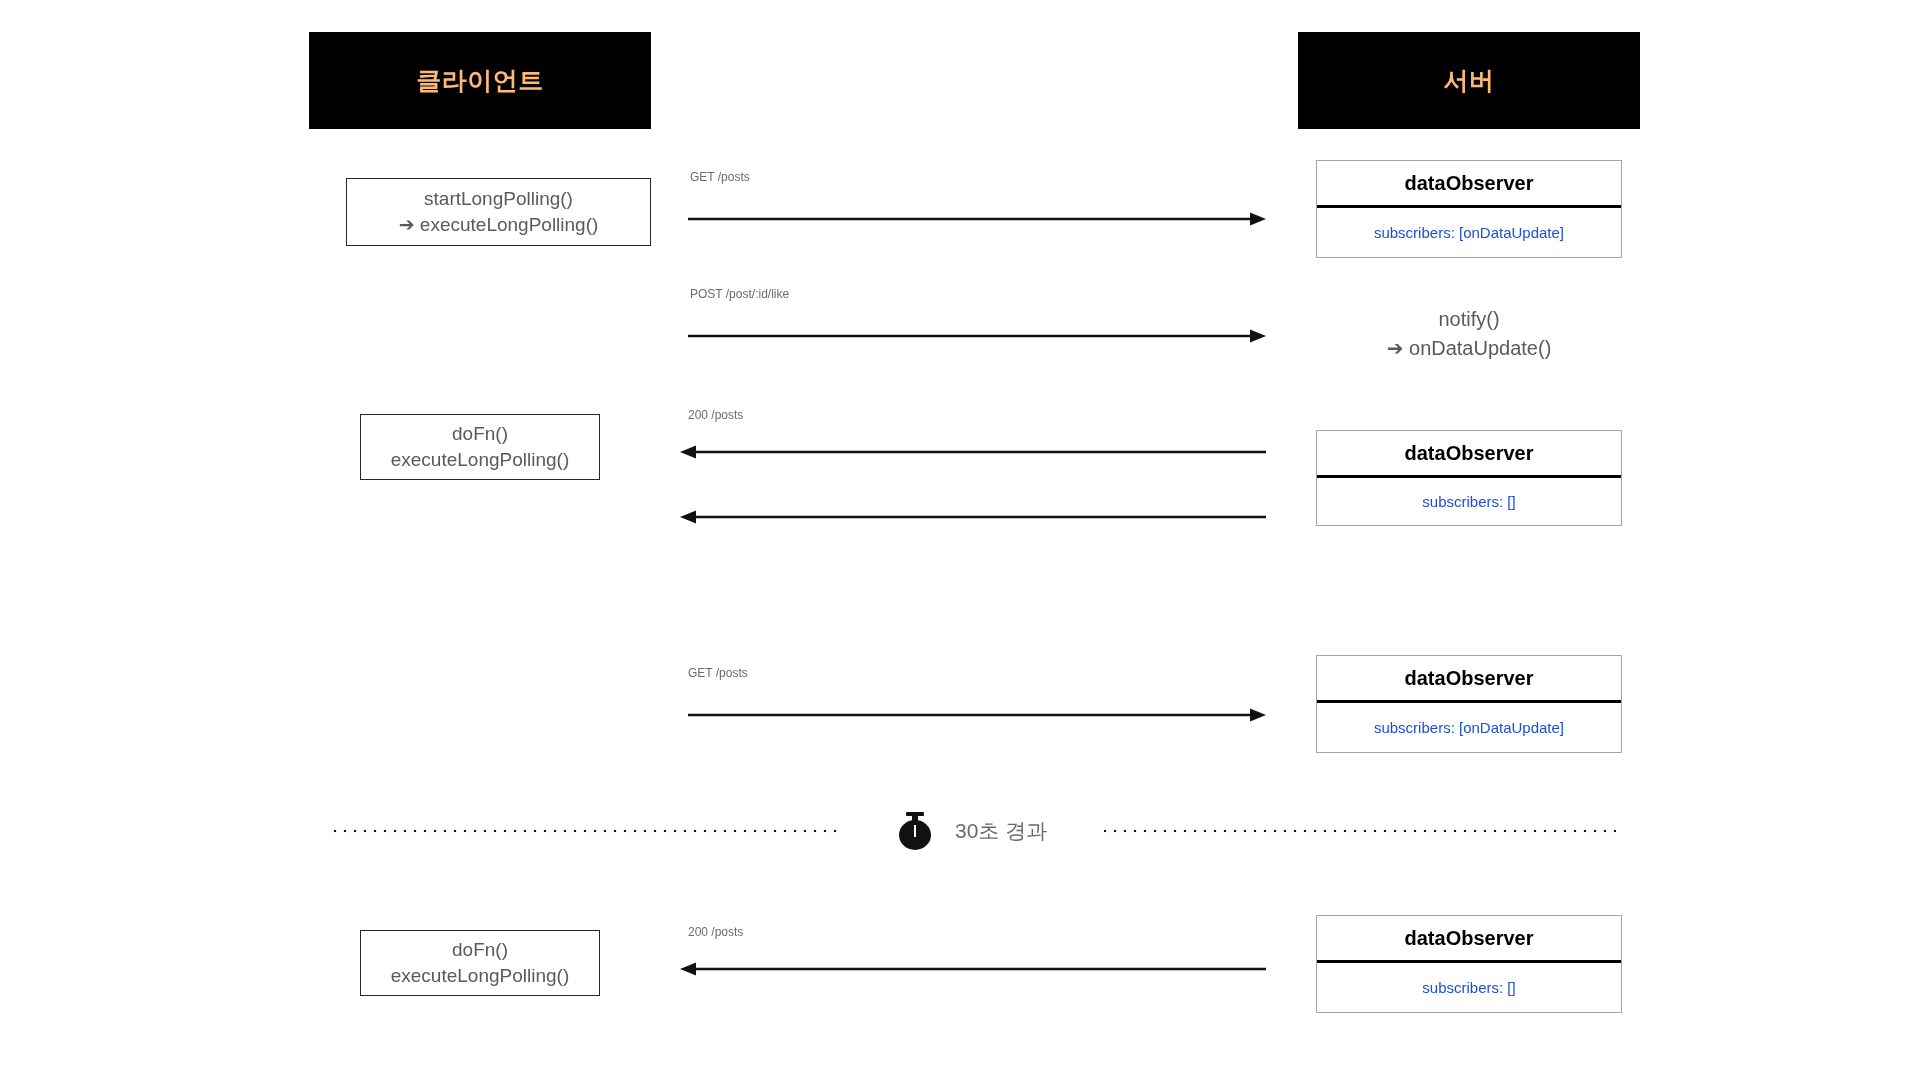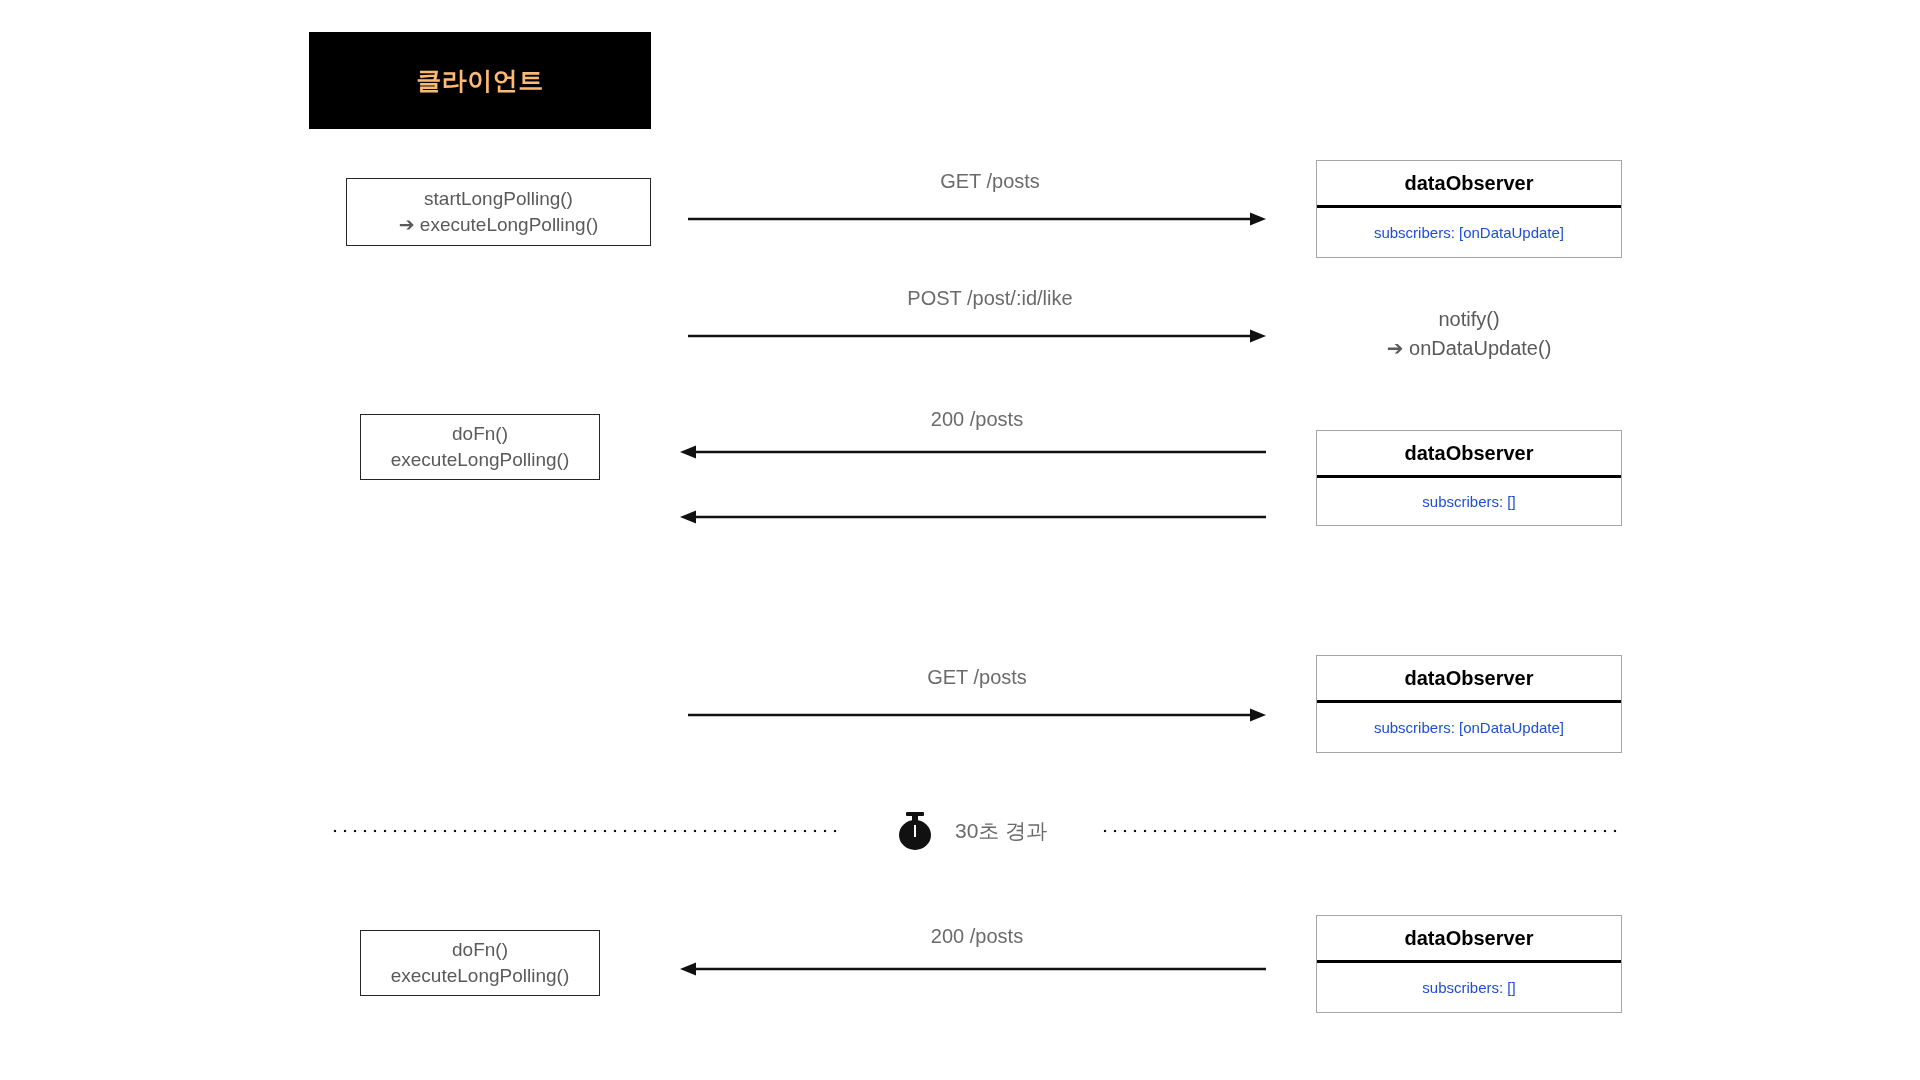--- a/index.html
+++ b/index.html
@@ -92,22 +92,22 @@
     line-height: 1.45;
     text-align: center;
     white-space: nowrap;
   }
   .plain-note .ln { display: block; }
 
   
   .msg-label {
     position: absolute;
     color: #6b6b6b;
-    font-size: 20px;
-    text-align: center;
+    font-size: 12px;
+    text-align: left;
     white-space: nowrap;
   }
   .arrow {
     position: absolute;
     height: 14px;
   }
   .arrow svg { display: block; overflow: visible; }
 
   
   .dotline {
@@ -169,20 +169,23 @@
     font-size: 21px;
   }
 </style>
 </head>
 <body>
 
 <div class="canvas">
 
   <div class="actor-header" id="actor-client">
     <span>클라이언트</span>
+  </div>
+  <div class="actor-header" id="actor-server">
+    <span>서버</span>
   </div>
 
   <div class="client-box" style="left:346px; top:178px; width:305px; height:68px;">
     <span class="ln">startLongPolling()</span>
     <span class="ln">➔ executeLongPolling()</span>
   </div>
 
   <div class="msg-label" style="left:690px; top:170px; width:600px;">GET /posts</div>
   <div class="arrow" style="left:688px; top:212px; width:578px;">
     <svg width="578" height="14" viewBox="0 0 578 14">

